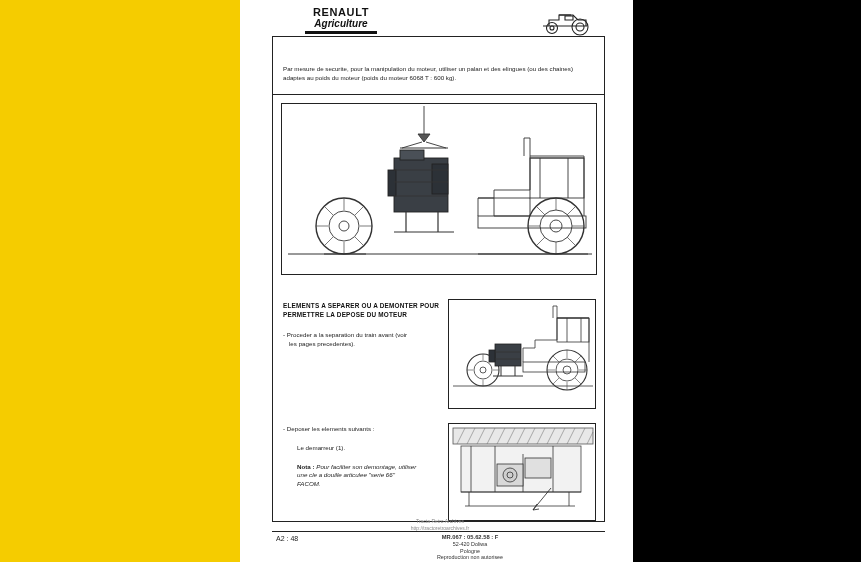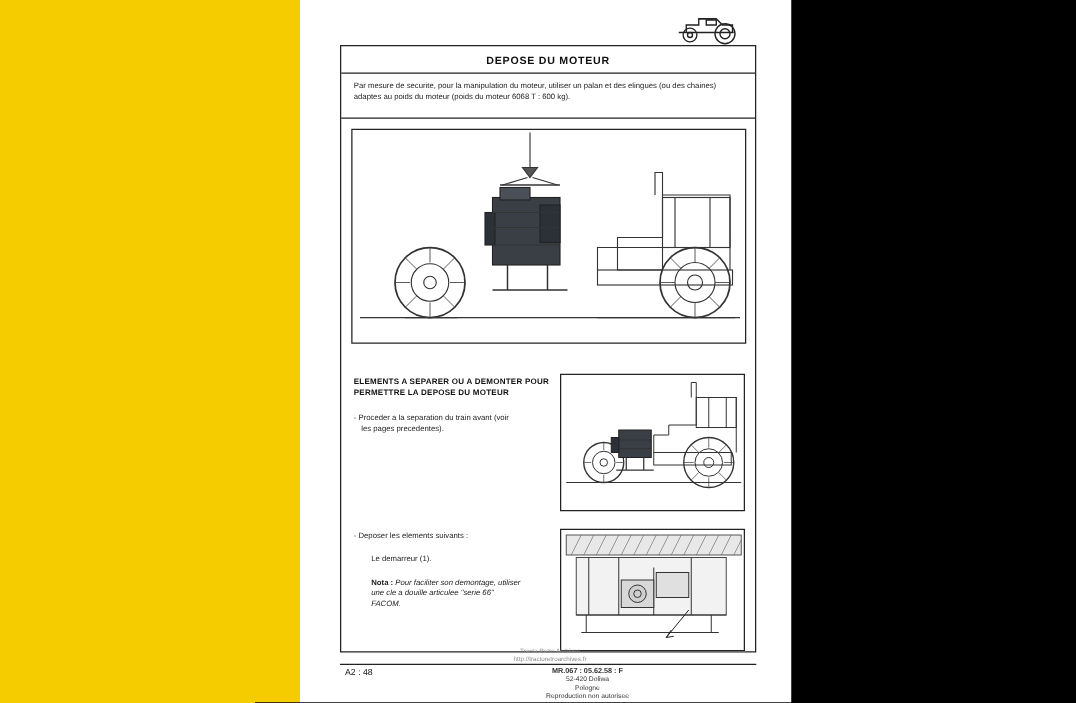--- a/index.html
+++ b/index.html
@@ -252,41 +252,43 @@
 <body>
 
 <div id="root">
 
   <div class="yellow-band"></div>
 
 
   <div class="page">
 
     <div class="doc-header">
+      <div class="brand">
+        <div class="b1">RENAULT</div>
+        <div class="b2">Agriculture</div>
+        <div class="rule"></div>
+      </div>
       <div class="tractor-logo">
         <svg width="72" height="34" viewBox="0 0 72 34">
           <g fill="none" stroke="#222" stroke-width="1.1">
             <path d="M8 24 h44"></path>
             <path d="M14 24 v-6 h10 v-5 h14 l5 5 h8 v6"></path>
             <path d="M24 13 h12"></path>
             <circle cx="17" cy="26" r="5.5"></circle>
             <circle cx="45" cy="25" r="8"></circle>
             <circle cx="45" cy="25" r="4"></circle>
             <circle cx="17" cy="26" r="2"></circle>
             <path d="M30 18 h8 v-4 h-8 z"></path>
           </g>
         </svg>
       </div>
     </div>
 
     <div class="frame">
 
-      <div class="title-box">
-        <div class="t">DEPOSE DU MOTEUR</div>
-      </div>
 
       <div class="intro-box">
         <p>Par mesure de securite, pour la manipulation du moteur, utiliser un palan et des elingues (ou des chaines) adaptes au poids du moteur (poids du moteur 6068 T : 600 kg).</p>
       </div>
 
       <div class="illus-main">
         <svg width="316" height="172" viewBox="0 0 316 172">
           <g stroke="#333" fill="none" stroke-width="0.9">
 
             <path d="M142 2 v28"></path>

